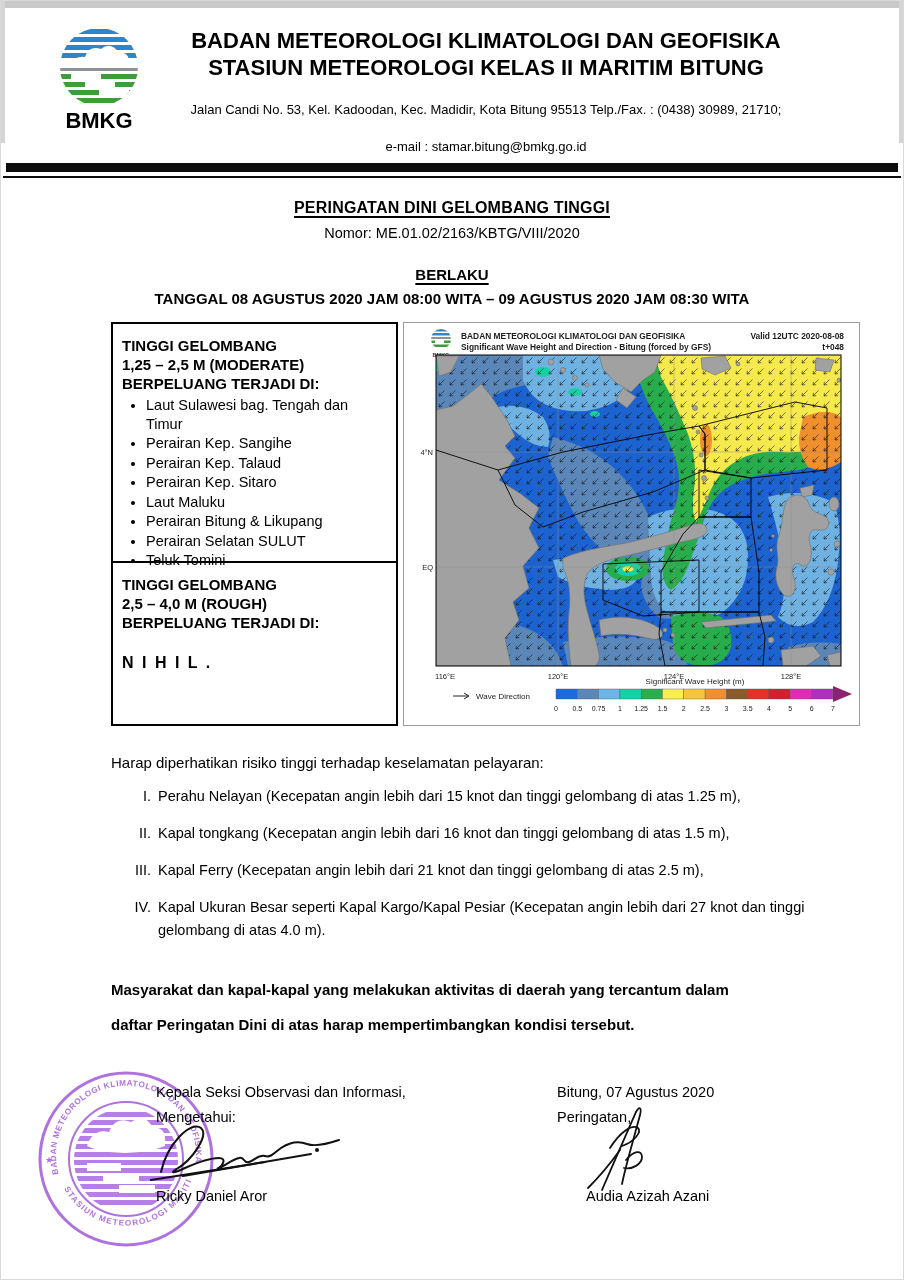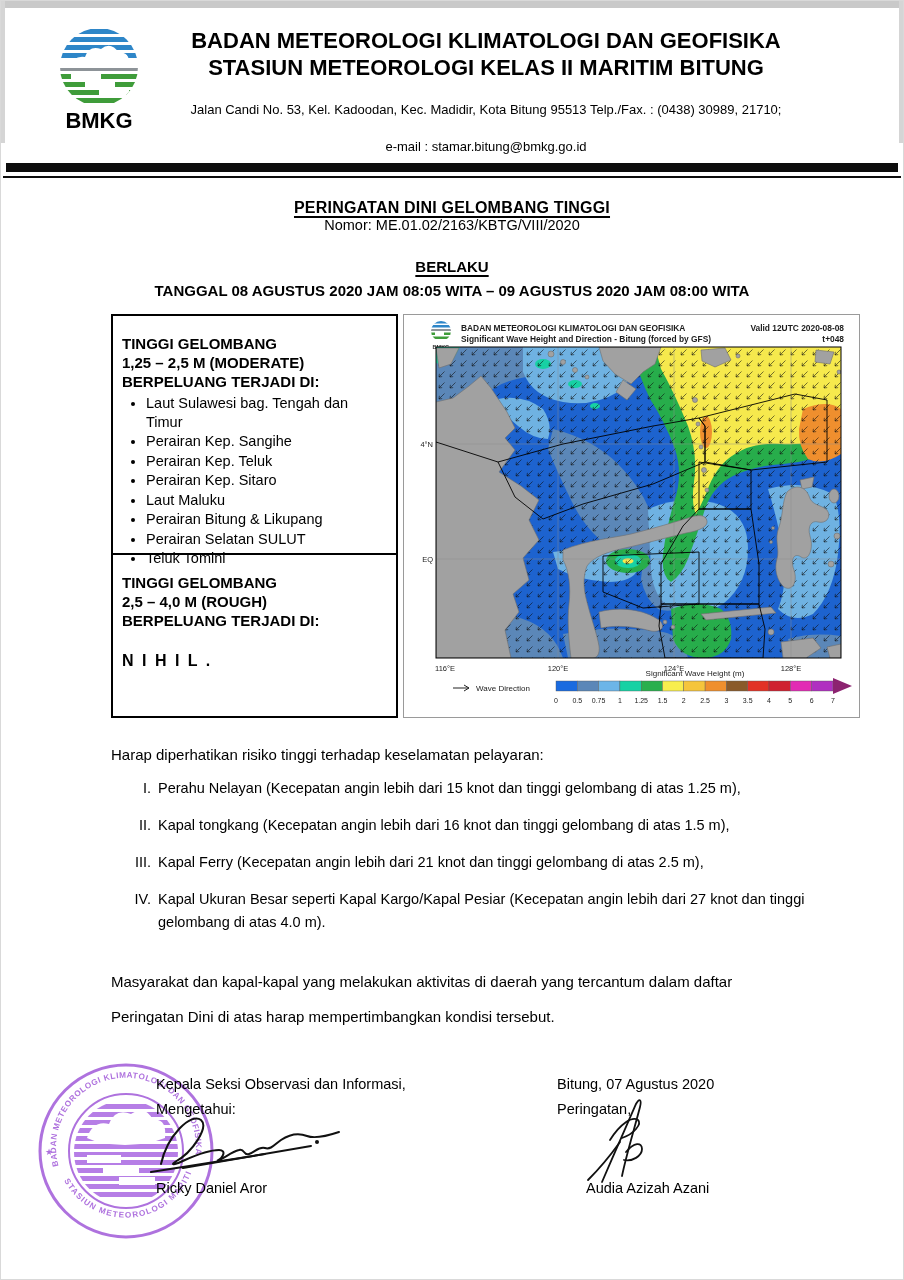--- a/index.html
+++ b/index.html
@@ -14,45 +14,45 @@
   .logo-wrap{width:88px;flex:0 0 88px;}
   .header-titles{flex:1;text-align:center;padding-right:36px;}
   .org1,.org2{font-weight:bold;font-size:22px;line-height:27px;letter-spacing:0;}
   .addr{font-size:13px;line-height:17px;margin-top:20px;}
   .rule-thick{height:9px;background:#0d0d0d;margin:8px 5px 0 5px;}
   .rule-thin{height:2px;background:#0d0d0d;margin:4px 2px 0 2px;}
 
   
   .title-block{text-align:center;margin-top:21px;}
   .doc-title{font-size:16px;font-weight:bold;text-decoration:underline;text-decoration-thickness:2px;text-underline-offset:3px;letter-spacing:.2px;}
-  .doc-number{font-size:14.5px;margin-top:0;}
+  .doc-number{font-size:14.5px;margin-top:8px;}
   .berlaku{font-size:15px;font-weight:bold;text-decoration:underline;text-decoration-thickness:2px;text-underline-offset:3px;margin-top:25px;}
   .tanggal{font-size:15px;font-weight:bold;margin-top:7px;}
 
   
   .content-row{display:flex;margin:15px 0 0 110px;gap:5px;}
   .warning-table{width:287px;flex:0 0 287px;height:404px;border:2px solid #000;box-sizing:border-box;display:flex;flex-direction:column;}
-  .w-cell{padding:18px 8px 0 9px;box-sizing:border-box;}
+  .w-cell{padding:12px 8px 0 9px;box-sizing:border-box;}
   .w-cell.first{height:239px;border-bottom:2px solid #000;}
   .w-cell.second{flex:1;}
   .w-head{font-size:15px;font-weight:bold;line-height:19px;}
   ul.areas{margin:3px 0 16px 0;padding-left:24px;font-size:14.5px;line-height:18.5px;}
   ul.areas li{margin-bottom:1px;}
   .nihil{font-size:16px;font-weight:bold;letter-spacing:2px;margin-top:22px;}
 
   .map-panel{width:457px;height:404px;}
   .map-panel svg{display:block;}
   svg{font-family:"Liberation Sans",sans-serif;}
 
   
   .risk{margin:28px 46px 0 110px;width:706px;}
   .risk-head{font-size:15px;font-weight:normal;}
   .risk-item{display:grid;grid-template-columns:40px 1fr;column-gap:7px;margin-top:14px;font-size:14.5px;line-height:23px;}
   .risk-item .num{text-align:right;}
-  .closing{margin:30px 0 0 110px;width:652px;font-size:15px;font-weight:normal;line-height:35px;}
+  .closing{margin:30px 0 0 110px;width:652px;font-size:15px;font-weight:bold;line-height:35px;}
 
   
   .sig-section{position:relative;margin-top:32px;height:230px;}
   .sig-col{position:absolute;top:6px;font-size:14.5px;line-height:25px;z-index:2;}
   .sig-col.left{left:155px;}
   .sig-col.right{left:556px;}
   .sig-name{position:absolute;top:114px;font-size:14.5px;z-index:2;}
   .sig-name.left{left:155px;}
   .sig-name.right{left:585px;}
   .sig-scribble{position:absolute;z-index:2;}
@@ -102,33 +102,33 @@
       <div class="addr">e-mail : stamar.bitung@bmkg.go.id</div>
     </div>
   </div>
   <div class="rule-thick"></div>
   <div class="rule-thin"></div>
 
   <div class="title-block">
     <div class="doc-title">PERINGATAN DINI GELOMBANG TINGGI</div>
     <div class="doc-number">Nomor: ME.01.02/2163/KBTG/VIII/2020</div>
     <div class="berlaku">BERLAKU</div>
-    <div class="tanggal">TANGGAL 08 AGUSTUS 2020 JAM 08:05 WITA – 09 AGUSTUS 2020 JAM 08:00 WITA</div>
+    <div class="tanggal">TANGGAL 08 AGUSTUS 2020 JAM 08:00 WITA – 09 AGUSTUS 2020 JAM 08:30 WITA</div>
   </div>
 
   <div class="content-row">
     <div class="warning-table">
       <div class="w-cell first">
         <div class="w-head">TINGGI GELOMBANG</div>
         <div class="w-head">1,25 – 2,5 M (MODERATE)</div>
         <div class="w-head">BERPELUANG TERJADI DI:</div>
         <ul class="areas">
           <li>Laut Sulawesi bag. Tengah dan Timur</li>
           <li>Perairan Kep. Sangihe</li>
-          <li>Perairan Kep. Teluk</li>
+          <li>Perairan Kep. Talaud</li>
           <li>Perairan Kep. Sitaro</li>
           <li>Laut Maluku</li>
           <li>Perairan Bitung &amp; Likupang</li>
           <li>Perairan Selatan SULUT</li>
           <li>Teluk Tomini</li>
         </ul>
       </div>
       <div class="w-cell second">
         <div class="w-head">TINGGI GELOMBANG</div>
         <div class="w-head">2,5 – 4,0 M (ROUGH)</div>

